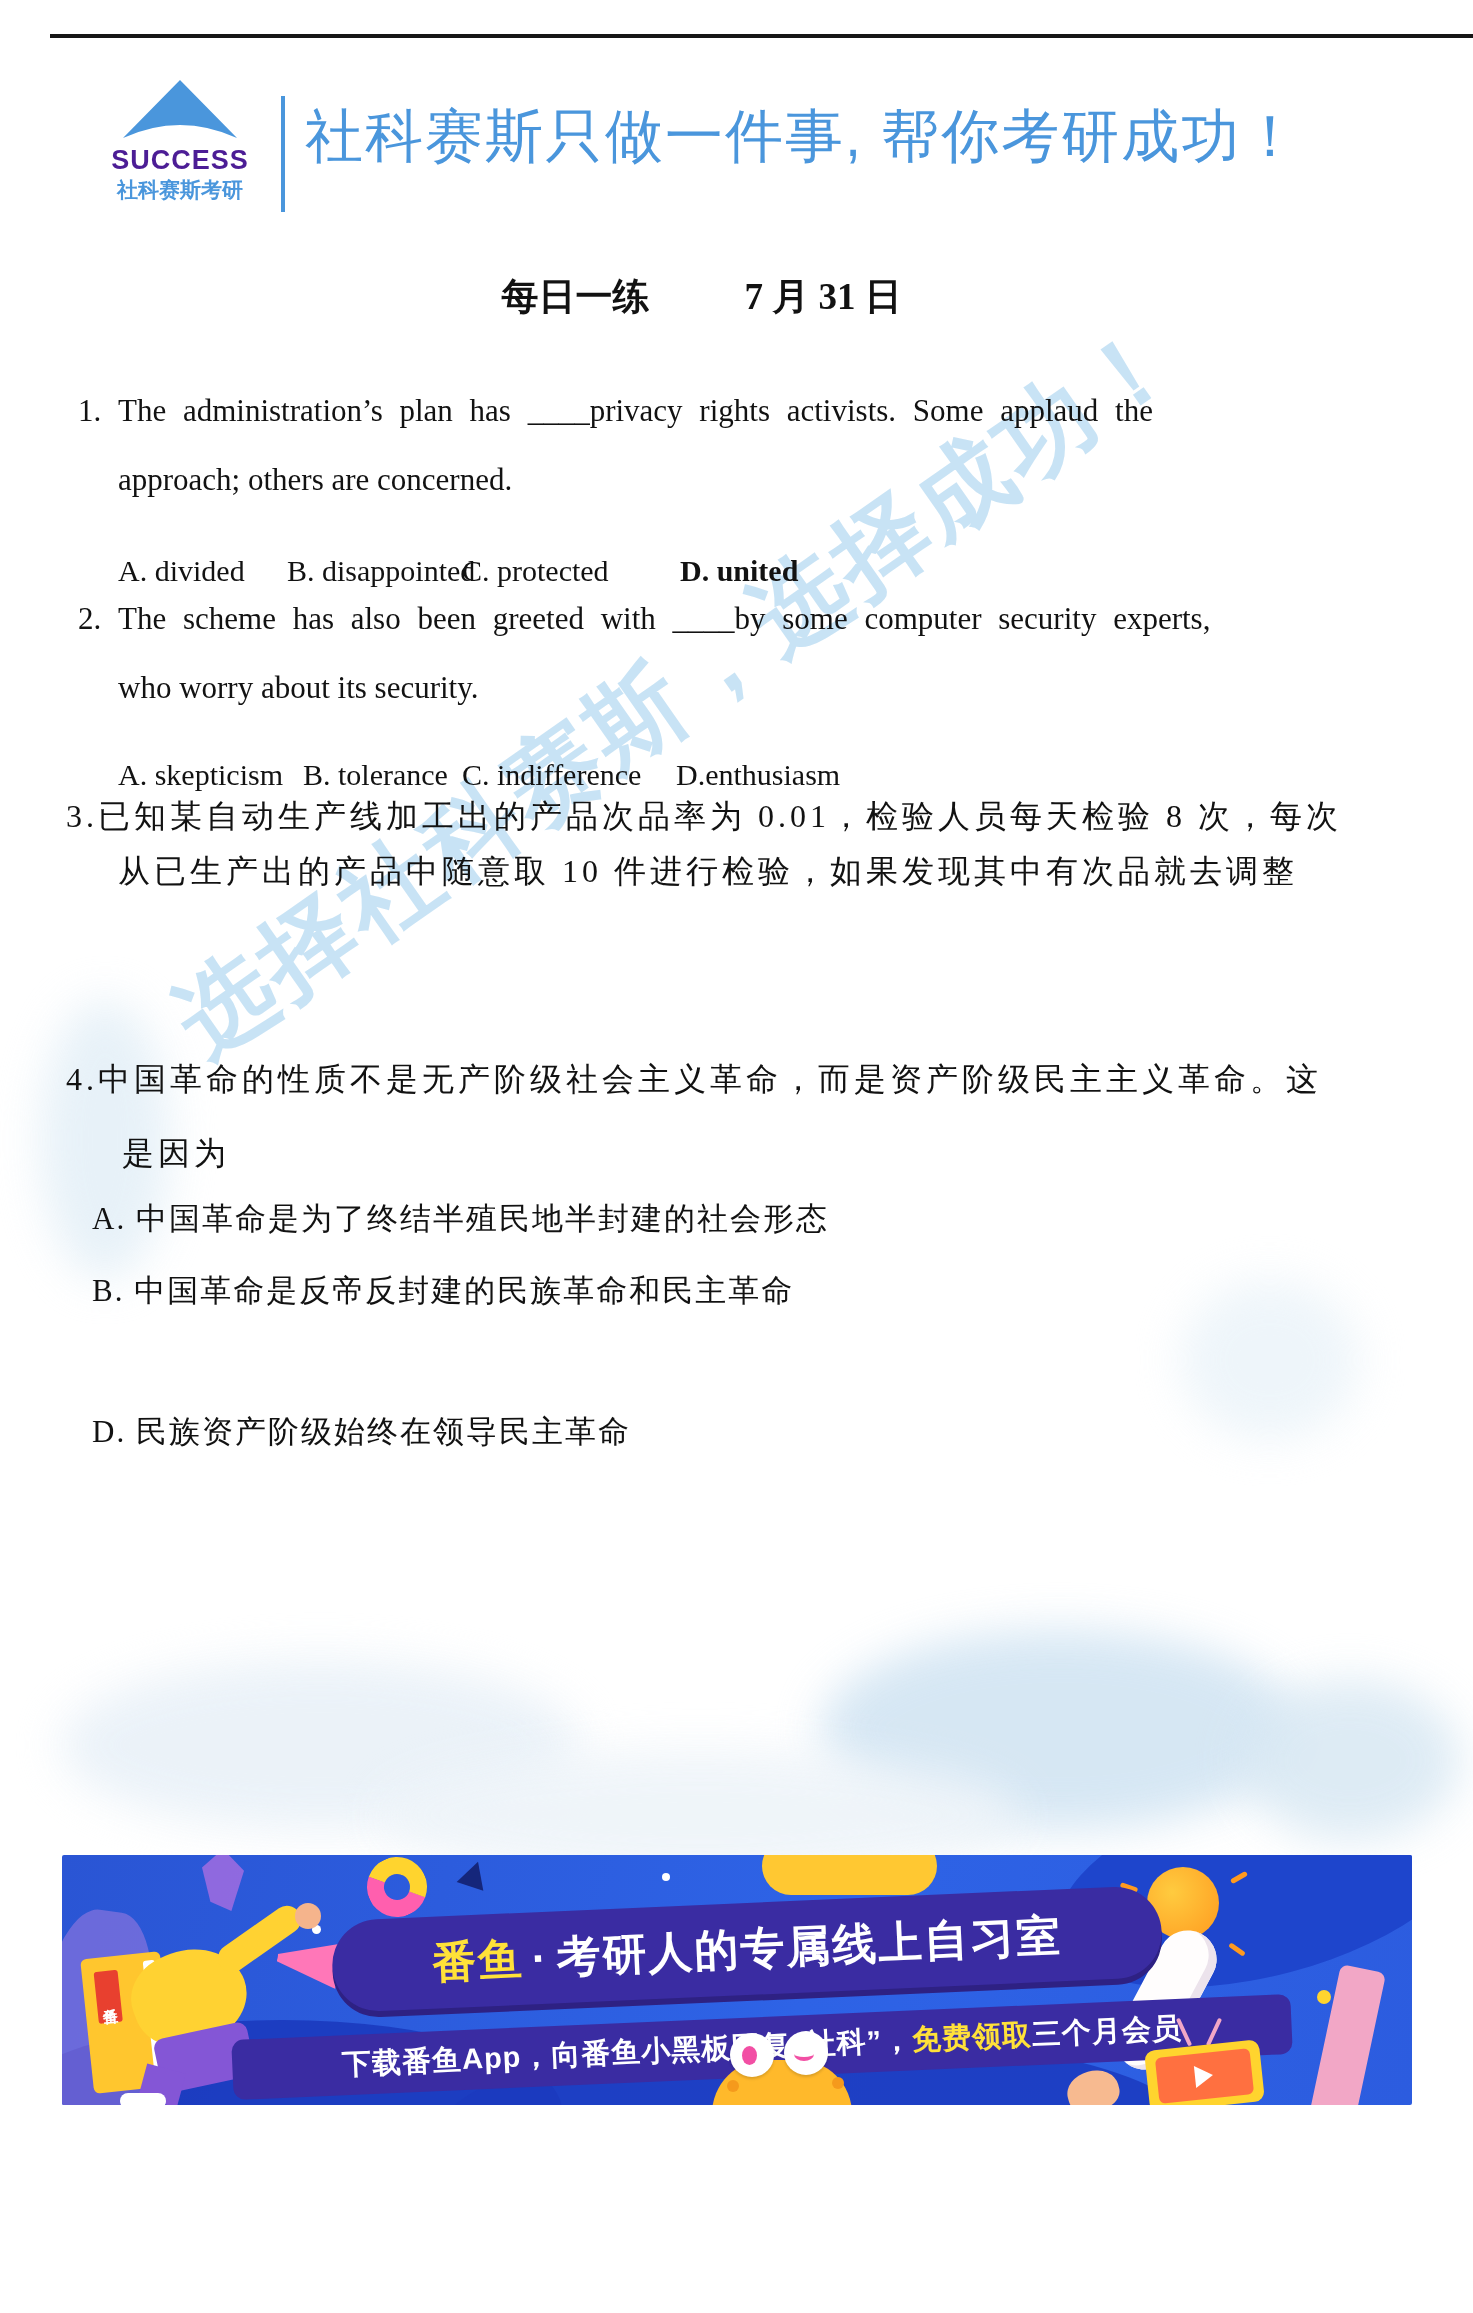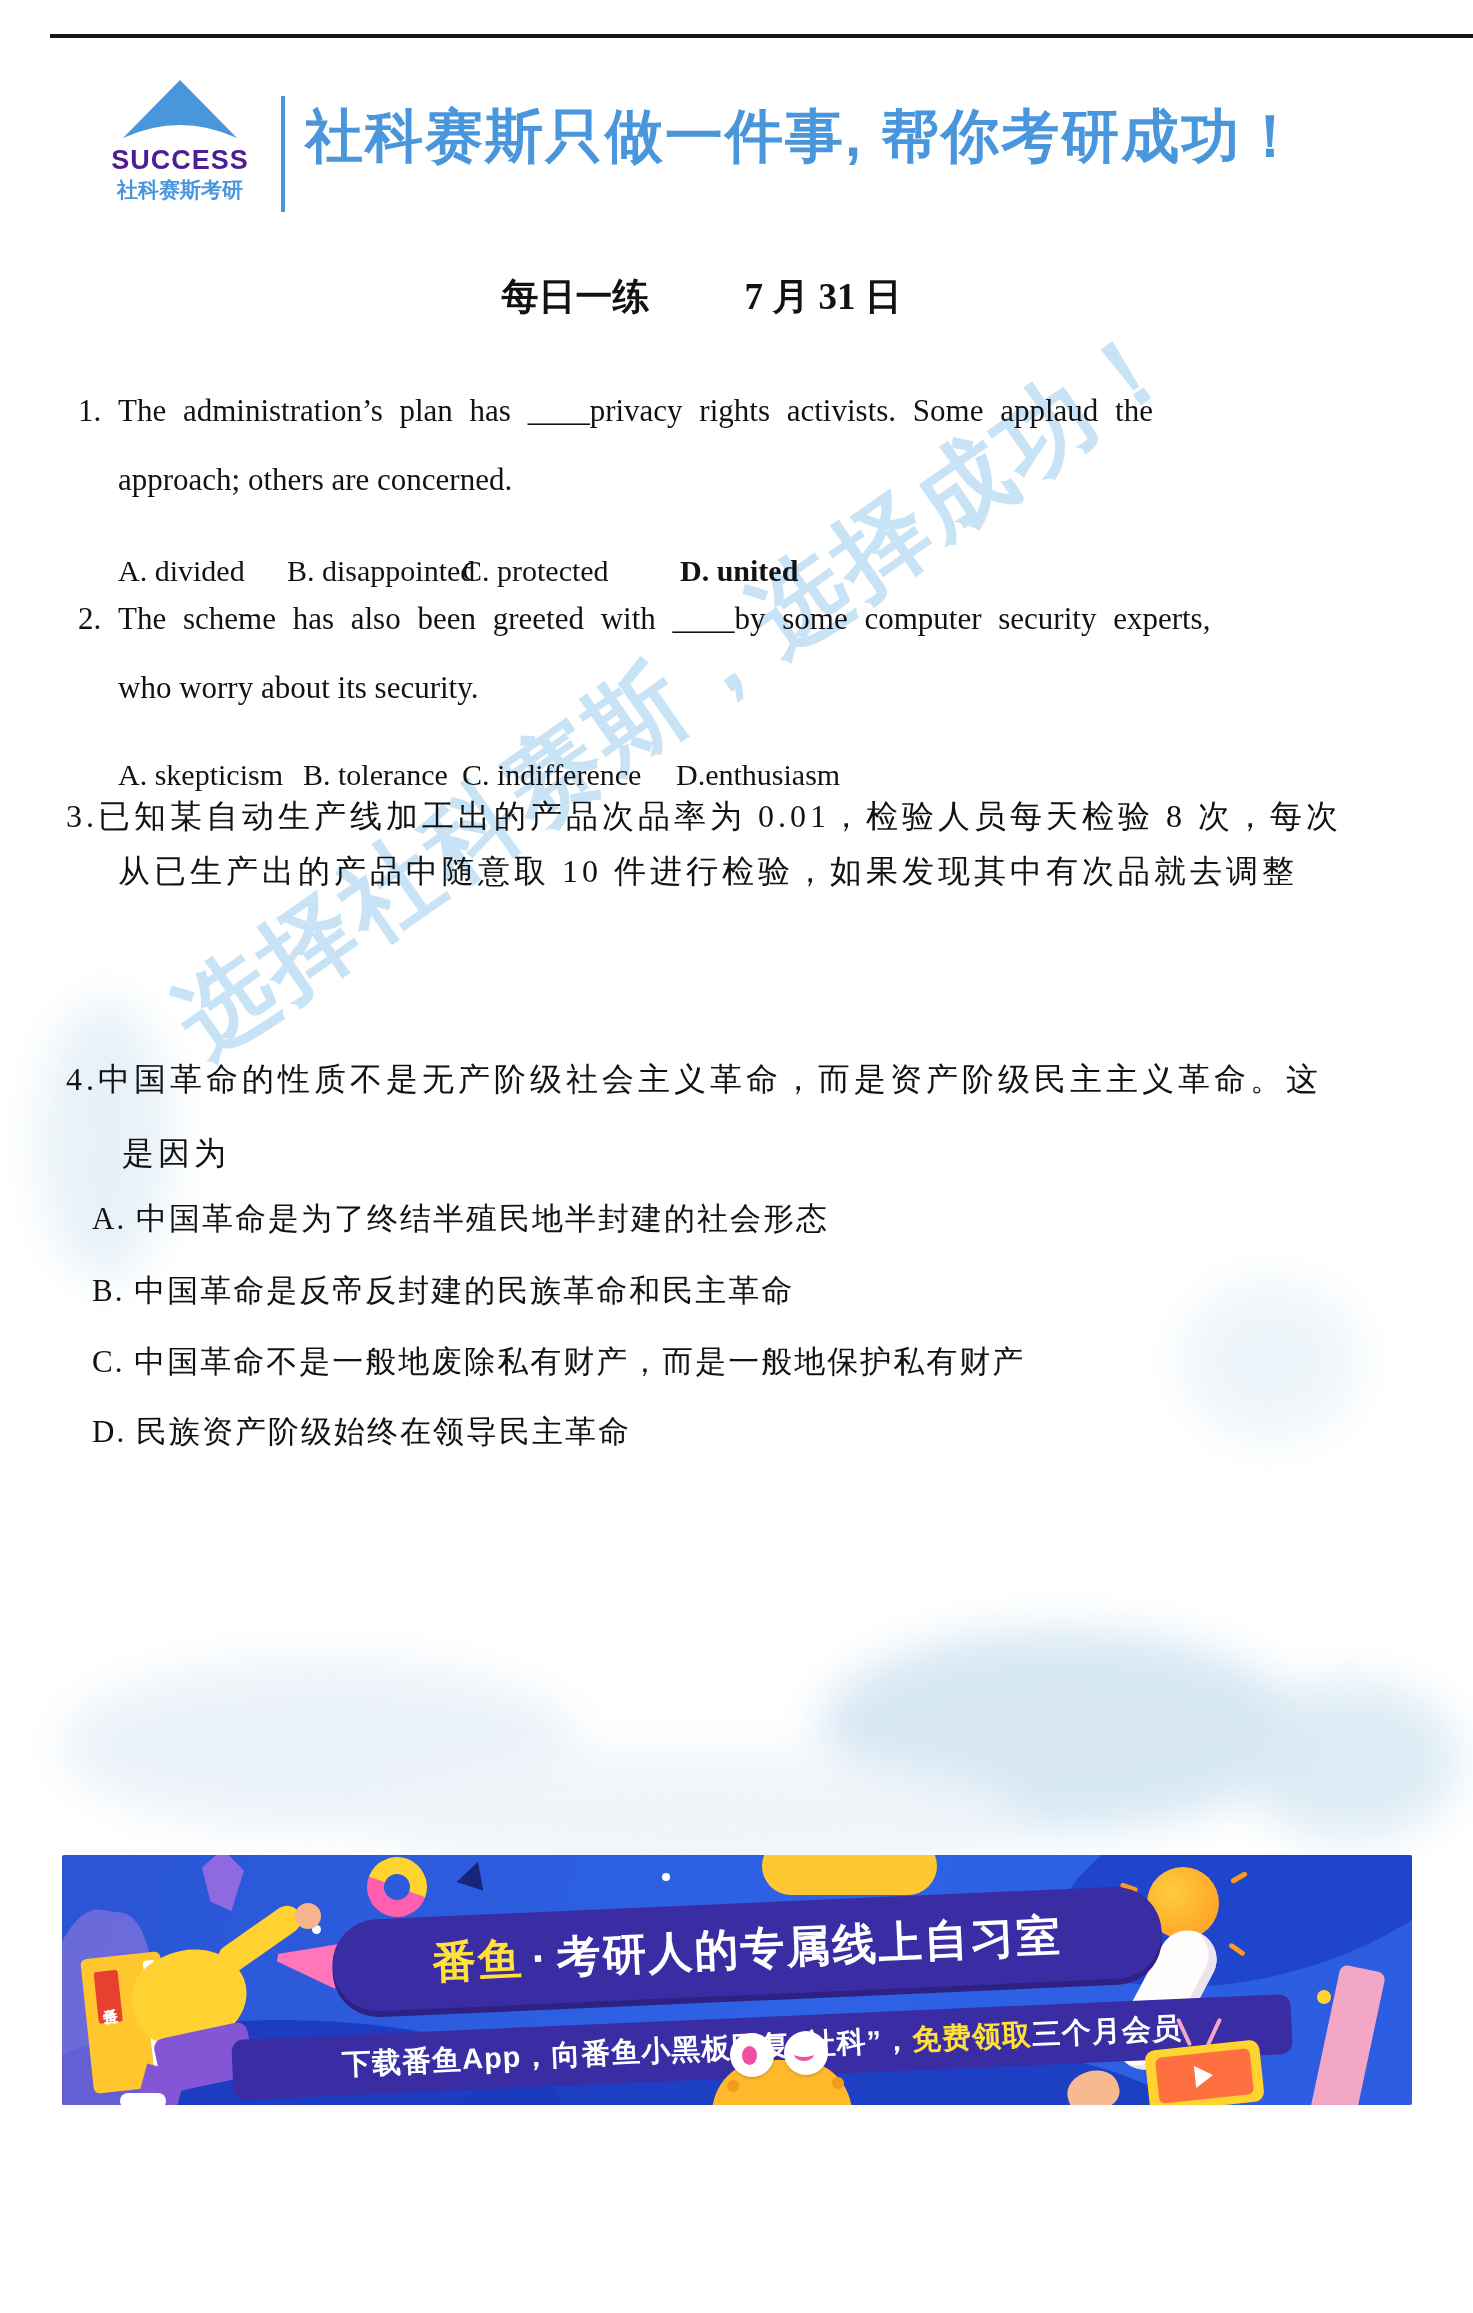--- a/index.html
+++ b/index.html
@@ -23,21 +23,21 @@
 
   
   .top-rule{position:absolute;left:50px;top:34px;width:1423px;height:4px;background:#161616;z-index:2;}
   .logo-box{position:absolute;left:95px;top:78px;width:170px;text-align:center;z-index:2;
     font-family:"Liberation Sans","DejaVu Sans",sans-serif;}
   .logo-brand{font-size:27px;font-weight:bold;letter-spacing:1px;line-height:1.05;}
   .logo-sub{font-size:21px;font-weight:bold;margin-top:2px;}
   .header-divider{position:absolute;left:281px;top:96px;width:4px;height:116px;z-index:2;}
   .slogan{position:absolute;left:305px;top:98px;z-index:2;white-space:nowrap;
     font-family:"Liberation Sans","DejaVu Sans",sans-serif;
-    font-size:58px;font-weight:700;letter-spacing:2px;}
+    font-size:58px;font-weight:400;letter-spacing:2px;}
 
   
   .doc-title{position:absolute;left:0;top:272px;width:100%;display:flex;justify-content:center;
     gap:95px;transform:translateX(-35px);font-size:37px;font-weight:bold;z-index:2;}
 
   
   .line{position:absolute;white-space:nowrap;z-index:2;}
   .en{font-size:31px;}
   .en-just{word-spacing:9px;text-align:center;}
   .cn{font-size:32px;letter-spacing:4px;}
@@ -182,21 +182,20 @@
     <span class="q2o-d">D.enthusiasm</span>
   </div>
 
   <div class="line cn" style="left:66px;top:795px;">3.已知某自动生产线加工出的产品次品率为 0.01，检验人员每天检验 8 次，每次</div>
   <div class="line cn" style="left:118px;top:850px;">从已生产出的产品中随意取 10 件进行检验，如果发现其中有次品就去调整</div>
 
   <div class="line cn" style="left:66px;top:1058px;">4.中国革命的性质不是无产阶级社会主义革命，而是资产阶级民主主义革命。这</div>
   <div class="line cn" style="left:122px;top:1132px;">是因为</div>
   <div class="line cn-opt" style="left:92px;top:1270px;">B. 中国革命是反帝反封建的民族革命和民主革命</div>
   <div class="line cn-opt" style="left:92px;top:1198px;">A. 中国革命是为了终结半殖民地半封建的社会形态</div>
-  <div class="line cn-opt" style="left:92px;top:1341px;">C. 中国革命不是一般地废除私有财产，而是一般地保护私有财产</div>
   <div class="line cn-opt" style="left:92px;top:1411px;">D. 民族资产阶级始终在领导民主革命</div>
 
   <div class="banner">
     <div class="wave1"></div>
     <div class="wave2"></div>
     <div class="wave3"></div>
     <div class="purple-streak"></div>
 
     <div class="cloud-bump1"></div>
     <div class="cloud-bump2"></div>

